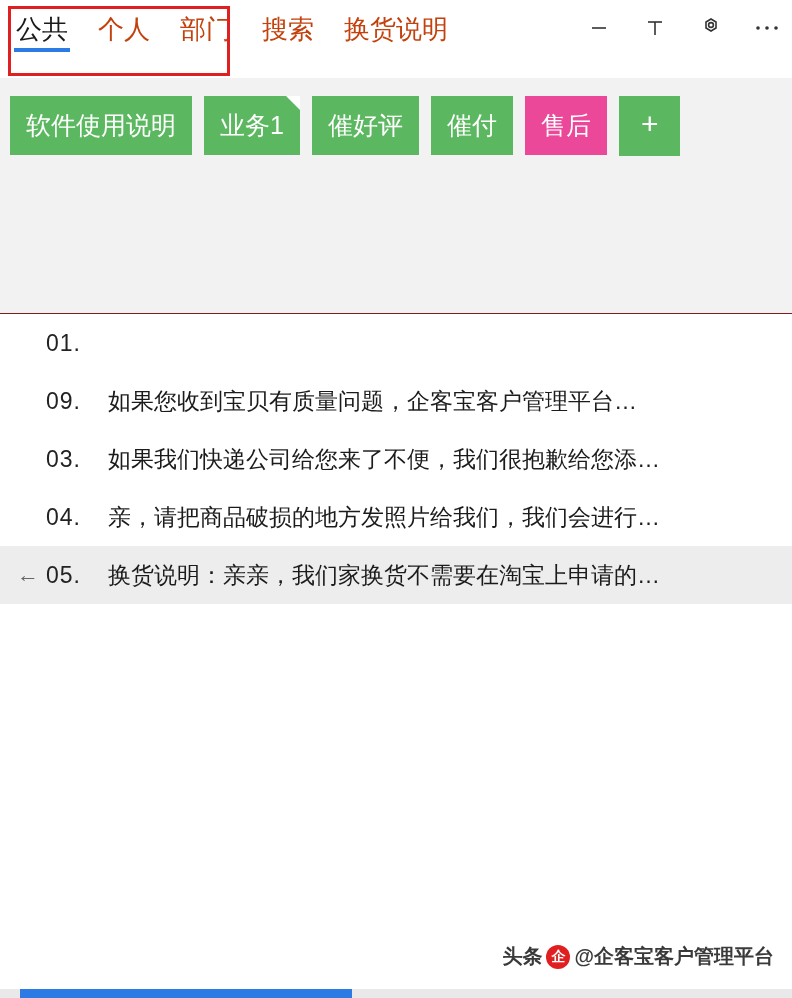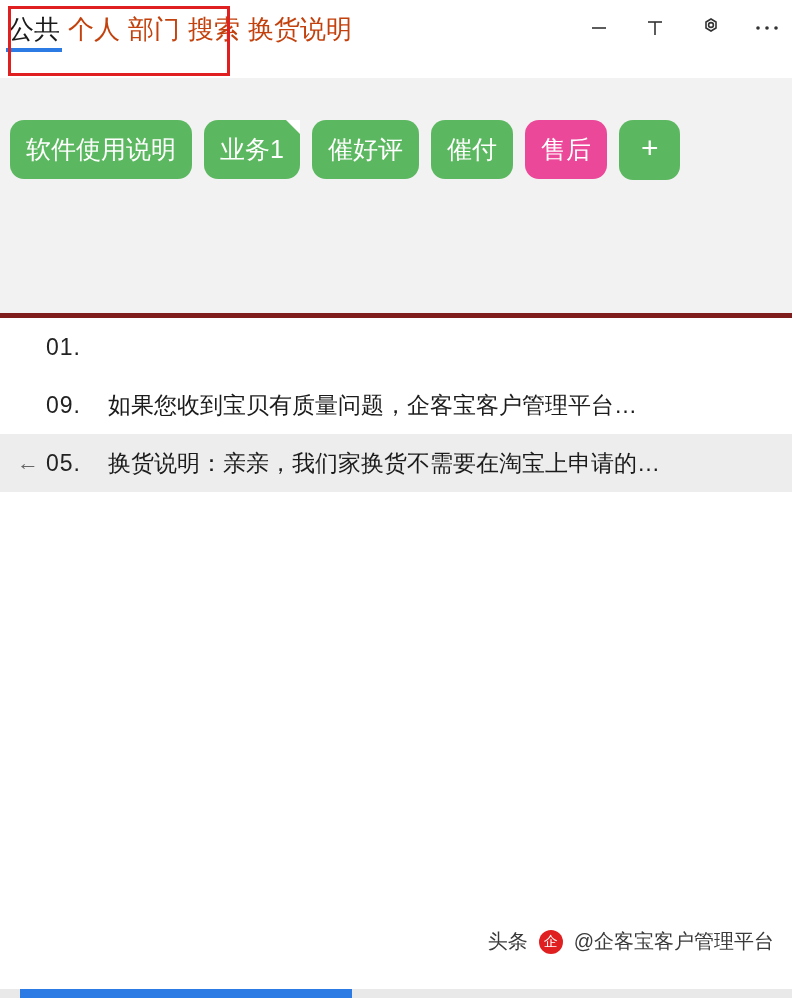--- a/index.html
+++ b/index.html
@@ -19,22 +19,22 @@
   .titlebar {
     position: relative;
     height: 78px;
     background: #ffffff;
     display: flex;
     align-items: flex-start;
   }
   .nav-tabs {
     display: flex;
     align-items: center;
-    gap: 4px;
-    padding-left: 6px;
+    gap: 26px;
+    padding-left: 14px;
     padding-top: 12px;
     height: 52px;
     box-sizing: border-box;
   }
   .nav-tab {
     font-size: 26px;
     color: #c2410c;
     line-height: 1;
     position: relative;
     padding: 4px 2px 10px 2px;
@@ -99,46 +99,45 @@
     align-items: flex-start;
     gap: 12px;
     flex-wrap: wrap;
   }
   .chip {
     background: #5cb860;
     color: #ffffff;
     font-size: 25px;
     line-height: 1;
     padding: 17px 16px;
-    border-radius: 14px;
+    border-radius: 0;
     position: relative;
     cursor: pointer;
     white-space: nowrap;
-    margin-top: 24px;
   }
   .chip.dark {
     background: #ec4899;
   }
   .chip.corner::after {
     content: "";
     position: absolute;
     top: 0;
     right: 0;
     border-left: 14px solid transparent;
     border-top: 14px solid #ffffff;
   }
   .chip.plus {
     font-size: 30px;
     padding: 13px 22px 17px 22px;
   }
 
   
   .list-wrap {
     background: #ffffff;
-    border-top: 5px solid #7f1d1d;
+    border-top: 1px solid #7f1d1d;
   }
   .list-row {
     display: flex;
     align-items: center;
     height: 58px;
     padding-left: 10px;
     font-size: 23px;
     color: #1b1b1b;
     cursor: pointer;
     box-sizing: border-box;
@@ -164,26 +163,27 @@
     overflow: hidden;
     white-space: nowrap;
     text-overflow: ellipsis;
     padding-right: 8px;
   }
 
   
   .watermark {
     position: absolute;
     right: 18px;
-    bottom: 43px;
-    display: flex;
-    align-items: center;
-    gap: 11px;
+    bottom: 28px;
+    display: flex;
+    align-items: center;
+    gap: 4px;
     font-size: 20px;
     color: #3a3a3a;
+    font-weight: bold;
   }
   .wm-logo {
     width: 24px;
     height: 24px;
     border-radius: 50%;
     background: #e02020;
     color: #fff;
     font-size: 14px;
     display: flex;
     align-items: center;
@@ -262,20 +262,30 @@
 <div class="list-wrap">
   <div class="list-row">
     <span class="row-arrow"></span>
     <span class="row-num">01.</span>
   </div>
   <div class="list-row">
     <span class="row-arrow"></span>
     <span class="row-num">09.</span>
     <span class="row-text">如果您收到宝贝有质量问题，企客宝客户管理平台…</span>
   </div>
+  <div class="list-row">
+    <span class="row-arrow"></span>
+    <span class="row-num">03.</span>
+    <span class="row-text">如果我们快递公司给您来了不便，我们很抱歉给您添…</span>
+  </div>
+  <div class="list-row">
+    <span class="row-arrow"></span>
+    <span class="row-num">04.</span>
+    <span class="row-text">亲，请把商品破损的地方发照片给我们，我们会进行…</span>
+  </div>
   <div class="list-row selected">
     <span class="row-arrow">←</span>
     <span class="row-num">05.</span>
     <span class="row-text">换货说明：亲亲，我们家换货不需要在淘宝上申请的…</span>
   </div>
 </div>
 
 <div class="watermark">
   <span>头条</span>
   <span class="wm-logo">企</span>

